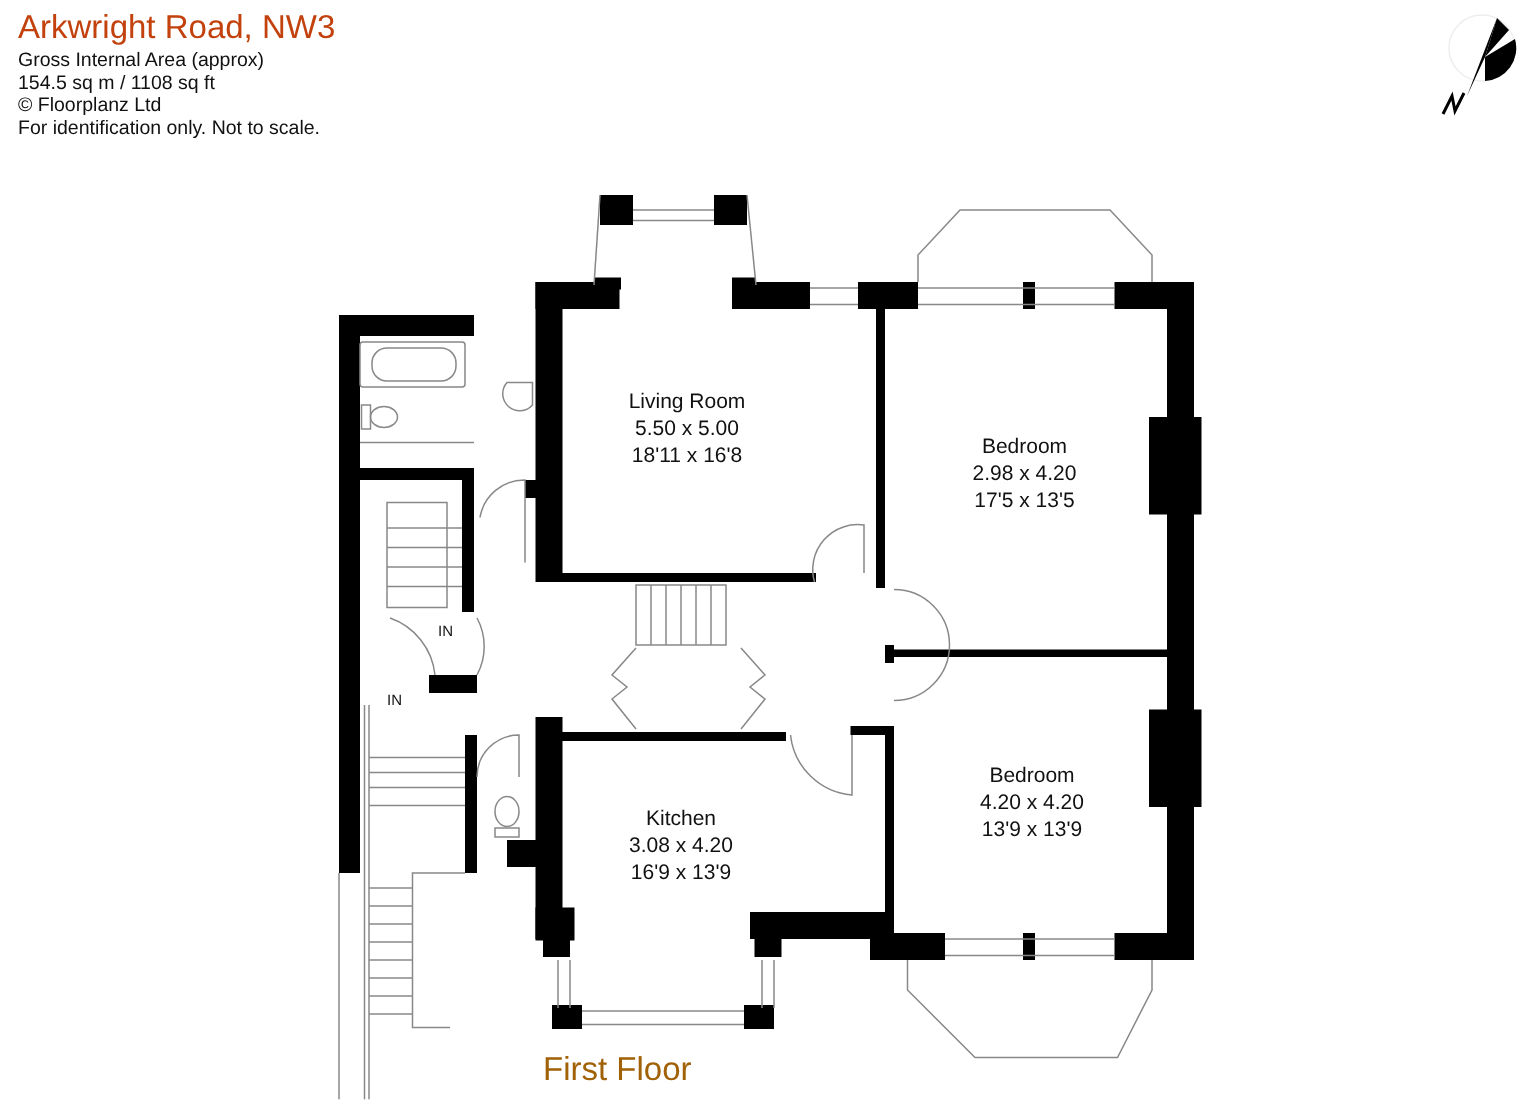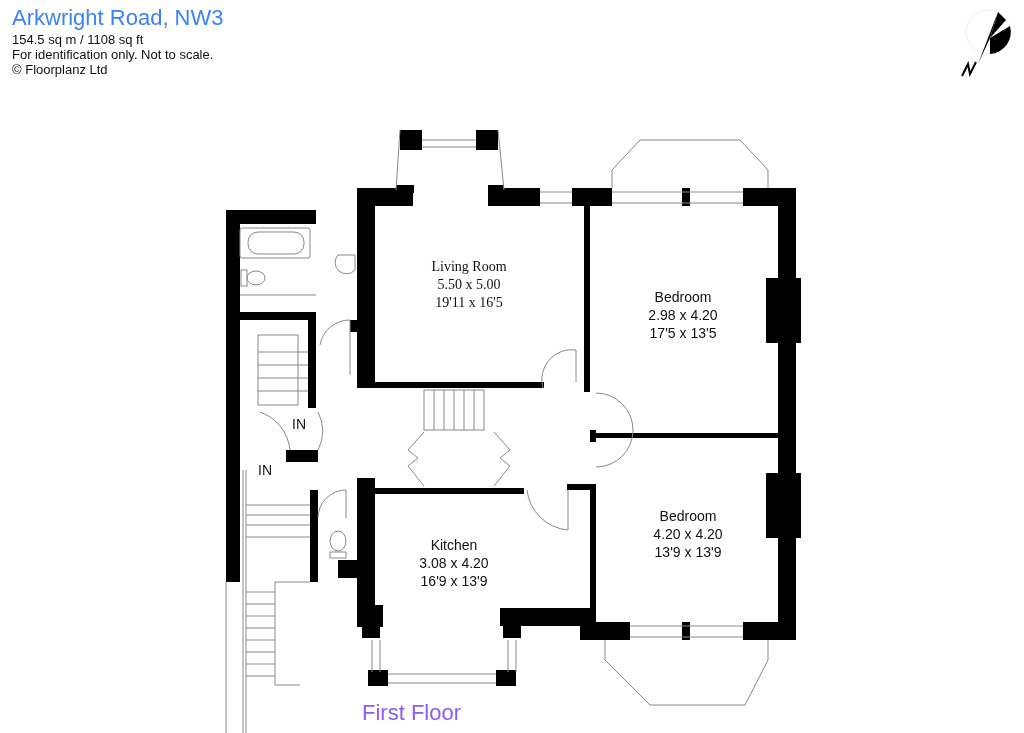--- a/index.html
+++ b/index.html
@@ -1,33 +1,34 @@
 <!DOCTYPE html>
 <html><head>
 <meta charset="utf-8">
 <style>
   html, body { margin:0; padding:0; background:#ffffff; }
   body { width:1024px; height:733px; position:relative; overflow:hidden; font-family:"Liberation Sans", sans-serif; color:#111; }
   .header { position:absolute; left:12px; top:4px; }
-  .title { font-size:22px; line-height:28px; color:#3b82f6; }
+  .title { font-size:22px; line-height:28px; color:#c2410c; }
   .sub { font-size:13px; line-height:15px; color:#111; }
   .plan { position:absolute; left:0; top:0; }
   .room-label { position:absolute; text-align:center; font-size:14px; line-height:18px; color:#111; transform:translateX(-50%); white-space:nowrap; }
-  .floor-label { position:absolute; left:362px; top:700px; font-size:22px; line-height:26px; color:#8b5cf6; }
-  .in-label { position:absolute; font-size:14px; color:#111; }
+  .floor-label { position:absolute; left:362px; top:700px; font-size:22px; line-height:26px; color:#a16207; }
+  .in-label { position:absolute; font-size:10px; color:#111; }
   .compass { position:absolute; left:950px; top:4px; }
 </style>
 </head>
 <body>
 
 <div class="header">
   <div class="title">Arkwright Road, NW3</div>
+  <div class="sub">Gross Internal Area (approx)</div>
   <div class="sub">154.5 sq m / 1108 sq ft</div>
+  <div class="sub">© Floorplanz Ltd</div>
   <div class="sub">For identification only. Not to scale.</div>
-  <div class="sub">© Floorplanz Ltd</div>
 </div>
 
 <div class="compass">
   <svg width="70" height="80" viewBox="0 0 70 80">
     <circle cx="38" cy="28" r="22" fill="none" stroke="#eee" stroke-width="1"></circle>
     <path d="M48 8 L56 16 L40 34 Z" fill="#000"></path>
     <path d="M40 34 L60 22 A22 22 0 0 1 40 50 Z" fill="#000"></path>
     <path d="M48 8 L28 60 L40 34 Z" fill="#000"></path>
     <path d="M12 72 L18 60 L20 70 L26 58" fill="none" stroke="#000" stroke-width="2"></path>
   </svg>
@@ -151,24 +152,24 @@
     <line x1="246" y1="616" x2="275" y2="616"></line>
     <line x1="246" y1="628" x2="275" y2="628"></line>
     <line x1="246" y1="640" x2="275" y2="640"></line>
     <line x1="246" y1="652" x2="275" y2="652"></line>
     <line x1="246" y1="664" x2="275" y2="664"></line>
     <line x1="246" y1="676" x2="275" y2="676"></line>
     <line x1="226" y1="582" x2="226" y2="733"></line>
   </g>
 </svg>
 
-<div class="room-label" style="left:469px; top:258px;font-family:Liberation Serif, serif;">
+<div class="room-label" style="left:458px; top:258px;">
   <div>Living Room</div>
   <div>5.50 x 5.00</div>
-  <div>19'11 x 16'5</div>
+  <div>18'11 x 16'8</div>
 </div>
 <div class="room-label" style="left:683px; top:288px;">
   <div>Bedroom</div>
   <div>2.98 x 4.20</div>
   <div>17'5 x 13'5</div>
 </div>
 <div class="room-label" style="left:688px; top:507px;">
   <div>Bedroom</div>
   <div>4.20 x 4.20</div>
   <div>13'9 x 13'9</div>

